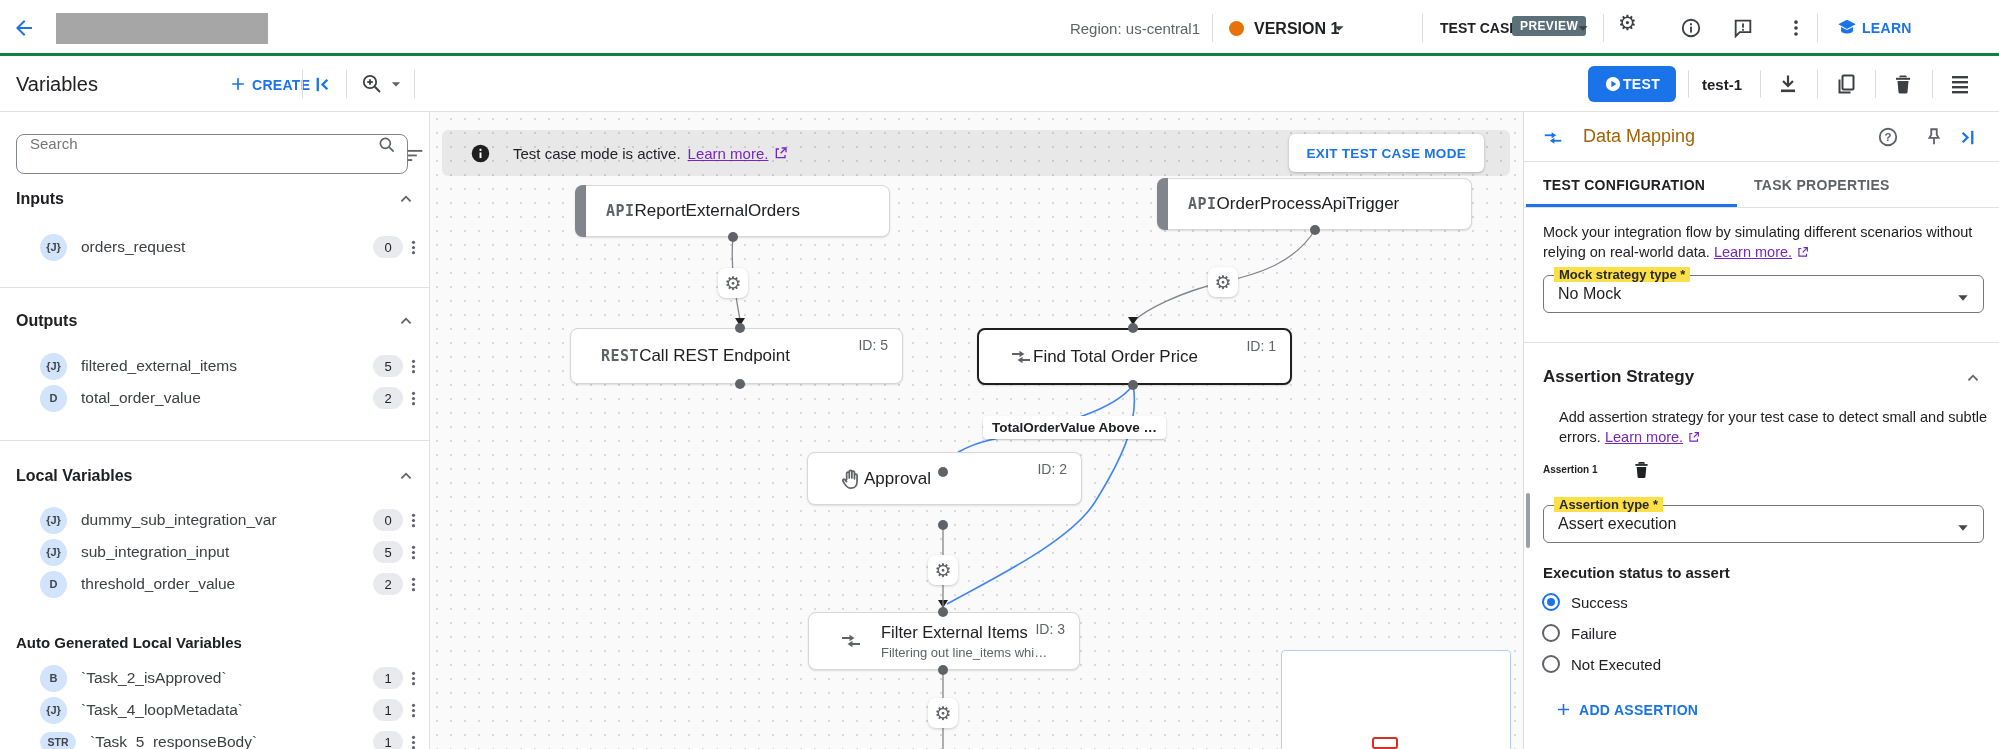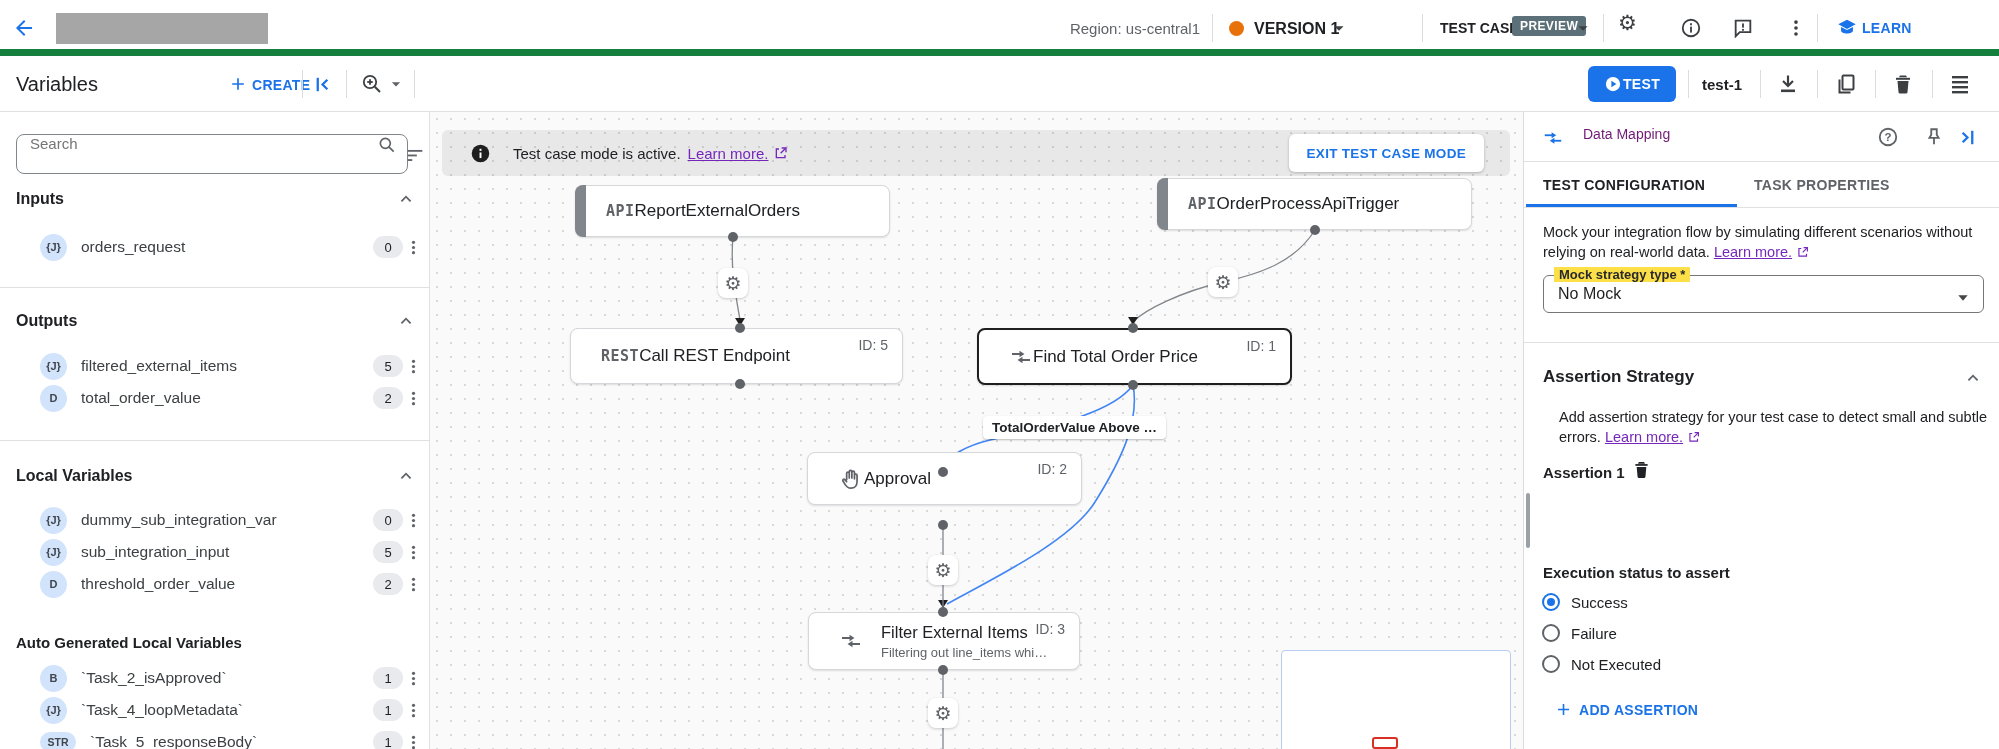--- a/index.html
+++ b/index.html
@@ -5,21 +5,21 @@
   *{box-sizing:border-box;margin:0;padding:0}
   html,body{width:1999px;height:749px;overflow:hidden;background:#fff;
     font-family:"Liberation Sans",sans-serif;color:#202124}
   #app{position:relative;width:1999px;height:749px;overflow:hidden}
   .abs{position:absolute}
   svg.ic{display:block}
   .vdiv{position:absolute;width:1px;background:#dadce0}
   .hline{position:absolute;left:0;width:100%;height:1px;background:#e0e0e0}
 
   
-  #topbar{position:absolute;left:0;top:0;width:1999px;height:56px;background:#fff;border-bottom:7px solid #15803d}
+  #topbar{position:absolute;left:0;top:0;width:1999px;height:56px;background:#fff;border-bottom:3px solid #15803d}
   .tb-ic{color:#3c4043}
   .blue{color:#1a73e8}
   .graytxt{color:#5f6368}
 
   
   #toolbar{position:absolute;left:0;top:56px;width:1999px;height:56px;background:#fff;border-bottom:1px solid #e0e0e0}
   .toolbtn{font-size:14px;font-weight:700;letter-spacing:.3px;color:#1a73e8}
 
   
   #sidebar{position:absolute;left:0;top:112px;width:430px;height:637px;background:#fff;border-right:1px solid #e0e0e0}
@@ -530,21 +530,21 @@
     <div id="groupbox"></div>
     <div id="rednode"></div>
   </div>
 
   <div id="panel">
     <span class="abs blue" style="left:18px;top:15px">
         <svg class="ic" width="22" height="22" viewBox="0 0 24 24">
           <use href="#sy-maparrows"></use>
         </svg>
       </span>
-    <span class="abs" style="left:59px;top:14px;font-size:14px;color:#701a75">Data Mapping</span>
+    <span class="abs" style="left:59px;top:14px;font-size:18px;color:#a16207">Data Mapping</span>
     <span class="abs graytxt" style="left:353px;top:14px">
         <svg class="ic" width="22" height="22" viewBox="0 0 24 24">
           <use href="#sy-help"></use>
         </svg>
       </span>
     <span class="abs graytxt" style="left:399px;top:14px">
         <svg class="ic" width="22" height="22" viewBox="0 0 24 24">
           <use href="#sy-pin"></use>
         </svg>
       </span>
@@ -588,27 +588,36 @@
       </span>
 
     <div class="abs pbody" style="left:35px;top:295px;width:438px">
       <span>Add assertion strategy for your test case to detect small and subtle errors.</span>
       <span class="plink">Learn more.</span>
       <span style="display:inline-block;vertical-align:-2px;color:#7627bb"><svg class="ic" width="14" height="14" viewBox="0 0 24 24">
             <use href="#sy-ext"></use>
           </svg></span>
     </div>
 
-    <span class="abs" style="left:19px;top:352px;font-size:15px;font-weight:700;color:#202124">Assertion 1</span>
+    <span class="abs" style="left:19px;top:352px;font-size:10px;font-weight:700;color:#202124">Assertion 1</span>
     <span class="abs" style="left:107px;top:347px;color:#202124">
         <svg class="ic" width="21" height="21" viewBox="0 0 24 24">
           <use href="#sy-trash"></use>
         </svg>
       </span>
 
+    <div class="select" style="top:393px">
+      <span class="flabel">Assertion type *</span>
+      <span class="sval">Assert execution</span>
+      <span class="scaret">
+          <svg class="ic" width="16" height="16" viewBox="0 0 24 24">
+            <polygon points="5,8 19,8 12,16" fill="currentColor"></polygon>
+          </svg>
+        </span>
+    </div>
     <div class="abs" style="left:2px;top:381px;width:4px;height:55px;background:#9aa0a6;border-radius:2px"></div>
 
     <span class="abs" style="left:19px;top:452px;font-size:15px;font-weight:700;color:#202124">Execution status to assert</span>
 
     <span class="radio on" style="top:481px"></span>
     <span class="rlabel" style="top:482px">Success</span>
     <span class="radio" style="top:512px"></span>
     <span class="rlabel" style="top:513px">Failure</span>
     <span class="radio" style="top:543px"></span>
     <span class="rlabel" style="top:544px">Not Executed</span>

